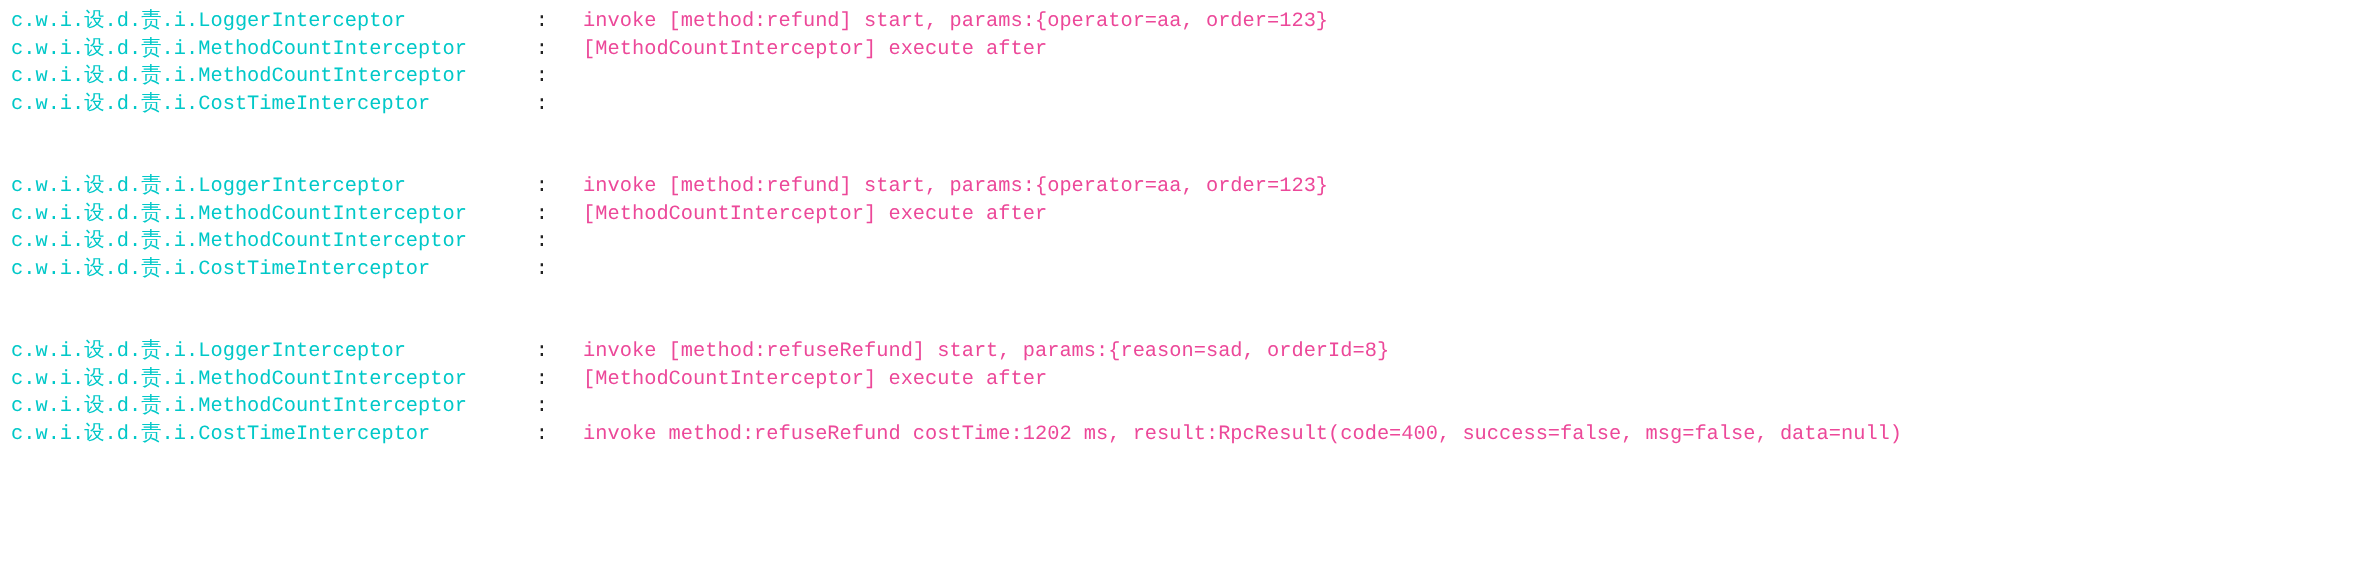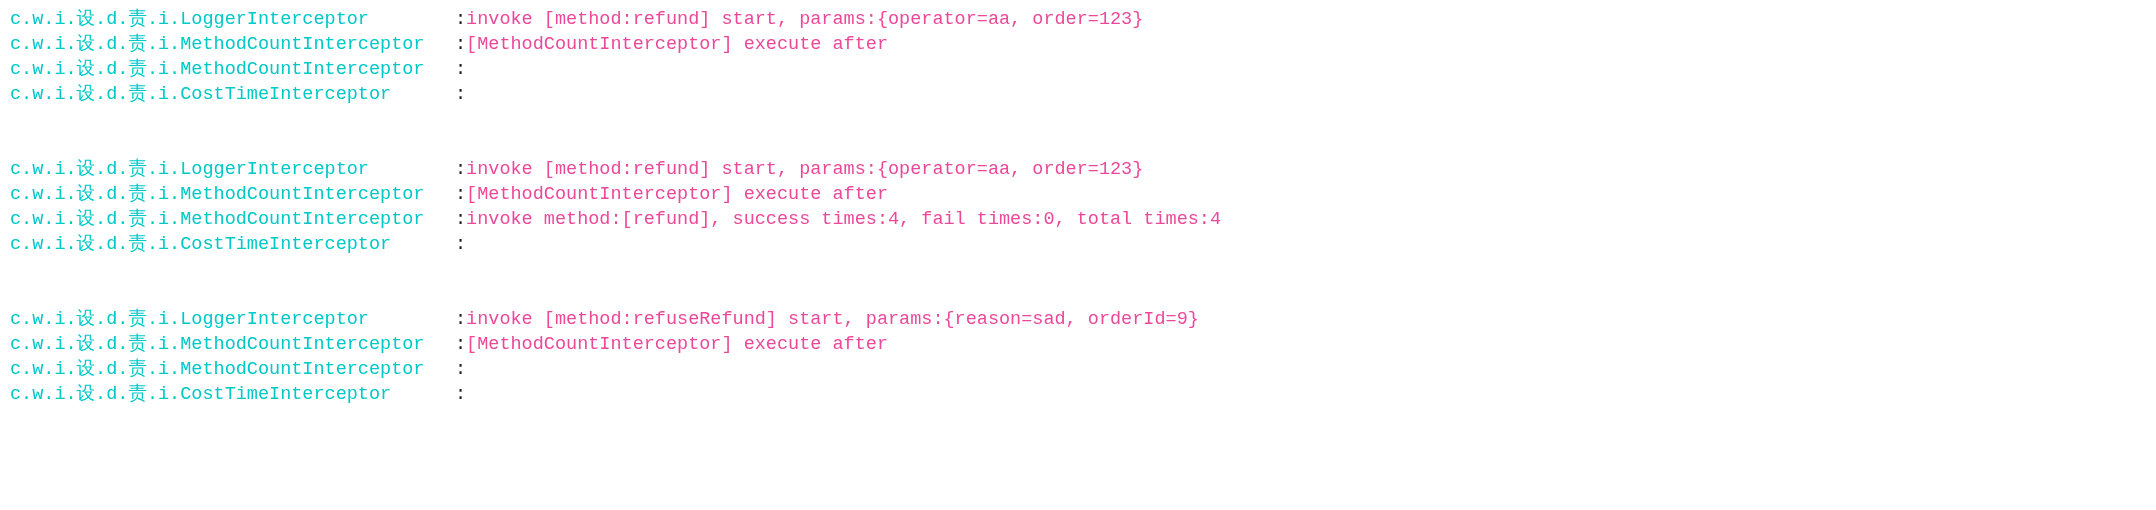--- a/index.html
+++ b/index.html
@@ -12,20 +12,21 @@
       font-family: "Menlo", "Monaco", "Consolas", "Courier New", monospace;
       font-size: 18.5px;
       line-height: 1.35;
       color: #222222;
       padding: 8px 10px;
       white-space: nowrap;
       overflow-x: auto;
     }
     .log-line {
       display: flex;
+      gap: 32px;
     }
     .blank-line {
       height: 1.35em;
     }
     .logger-name {
       color: #00c8c8;
       display: inline-block;
       width: 445px;
       flex-shrink: 0;
     }
@@ -68,39 +69,39 @@
       <span class="msg">invoke [method:refund] start, params:{operator=aa, order=123}</span>
     </div>
     <div class="log-line">
       <span class="logger-name">c.w.i.设.d.责.i.MethodCountInterceptor</span>
       <span class="sep">: </span>
       <span class="msg">[MethodCountInterceptor] execute after</span>
     </div>
     <div class="log-line">
       <span class="logger-name">c.w.i.设.d.责.i.MethodCountInterceptor</span>
       <span class="sep">: </span>
-      <span class="msg">invoke method:[refund], success times:4, fail times:0, total times:4</span>
     </div>
     <div class="log-line">
       <span class="logger-name">c.w.i.设.d.责.i.CostTimeInterceptor</span>
       <span class="sep">: </span>
     </div>
     <div class="blank-line"></div>
     <div class="blank-line"></div>
     <div class="log-line">
       <span class="logger-name">c.w.i.设.d.责.i.LoggerInterceptor</span>
       <span class="sep">: </span>
-      <span class="msg">invoke [method:refuseRefund] start, params:{reason=sad, orderId=9}</span>
+      <span class="msg">invoke [method:refuseRefund] start, params:{reason=sad, orderId=8}</span>
     </div>
     <div class="log-line">
       <span class="logger-name">c.w.i.设.d.责.i.MethodCountInterceptor</span>
       <span class="sep">: </span>
       <span class="msg">[MethodCountInterceptor] execute after</span>
     </div>
     <div class="log-line">
       <span class="logger-name">c.w.i.设.d.责.i.MethodCountInterceptor</span>
       <span class="sep">: </span>
     </div>
     <div class="log-line">
       <span class="logger-name">c.w.i.设.d.责.i.CostTimeInterceptor</span>
       <span class="sep">: </span>
+      <span class="msg">invoke method:refuseRefund costTime:1202 ms, result:RpcResult(code=400, success=false, msg=false, data=null)</span>
     </div>
   </div>
 
 </body></html>

